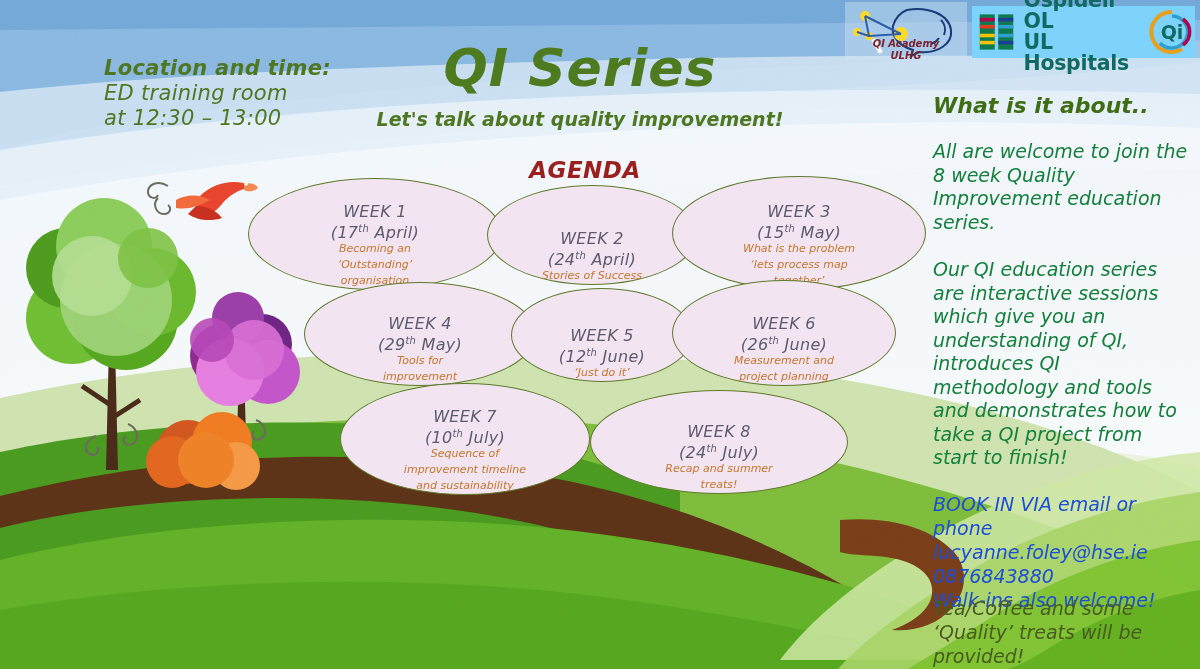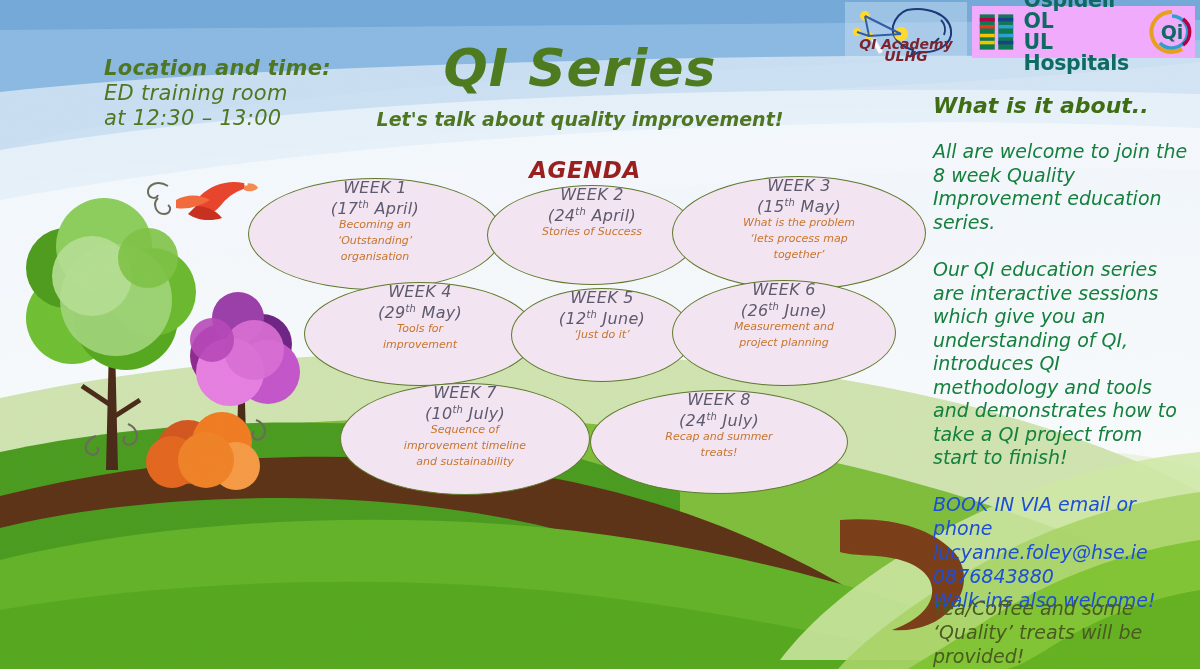--- a/index.html
+++ b/index.html
@@ -49,21 +49,21 @@
   }
   #p1{top:140px;}
   #p2{top:258px;}
   #p3{top:492px;color:#1d4ed8;line-height:24px;}
   #p4{top:596px;color:#4a5b20;line-height:24px;}
 
   
   .ell{
     position:absolute;border:1.6px solid #5f7a2c;border-radius:50%;
     background:#f2e4f0;
-    display:flex;align-items:flex-start;justify-content:center;
+    display:flex;align-items:flex-end;justify-content:center;
     text-align:center;
   }
   .ell .inner{padding:0 8px;line-height:17px;}
   .ell .wk{color:#5e5a6e;font-size:16px;font-style:italic;display:block;letter-spacing:.3px;}
   .ell .dt{color:#5e5a6e;font-size:16px;font-style:italic;display:block;letter-spacing:.3px;}
   .ell .ds{color:#c8752d;font-size:11px;font-style:italic;font-weight:normal;display:block;line-height:16px;}
   sup{font-size:.62em;vertical-align:super;}
 
   
   #ell1{left:248px;top:178px;width:252px;height:110px;}
@@ -72,26 +72,26 @@
   #ell4{left:304px;top:282px;width:230px;height:102px;}
   #ell5{left:511px;top:288px;width:180px;height:92px;}
   #ell6{left:672px;top:280px;width:222px;height:104px;}
   #ell7{left:340px;top:383px;width:248px;height:110px;}
   #ell8{left:590px;top:390px;width:256px;height:102px;}
 
   
   #qi-academy{position:absolute;left:845px;top:2px;width:122px;height:58px;}
   #qi-academy .cap{
     position:absolute;left:0;bottom:-2px;width:122px;text-align:center;
-    color:#7b2430;font-size:14px;font-weight:bold;font-style:italic;
+    color:#7b2430;font-size:10px;font-weight:bold;font-style:italic;
     line-height:12px;
   }
   #hse-logo{
     position:absolute;left:972px;top:6px;width:223px;height:52px;
-    background:#f0abfc;display:flex;align-items:center;
+    background:#7dd3fc;display:flex;align-items:center;
   }
   #hse-logo .bars{width:46px;height:44px;margin-left:6px;position:relative;}
   #hse-logo .txt{
     color:#0f6a63;font-size:20.5px;font-weight:bold;line-height:21px;
     margin-left:5px;letter-spacing:-.3px;
   }
   #hse-logo .qimark{
     width:46px;height:46px;margin-left:1px;position:relative;flex:0 0 46px;
   }
 </style>

